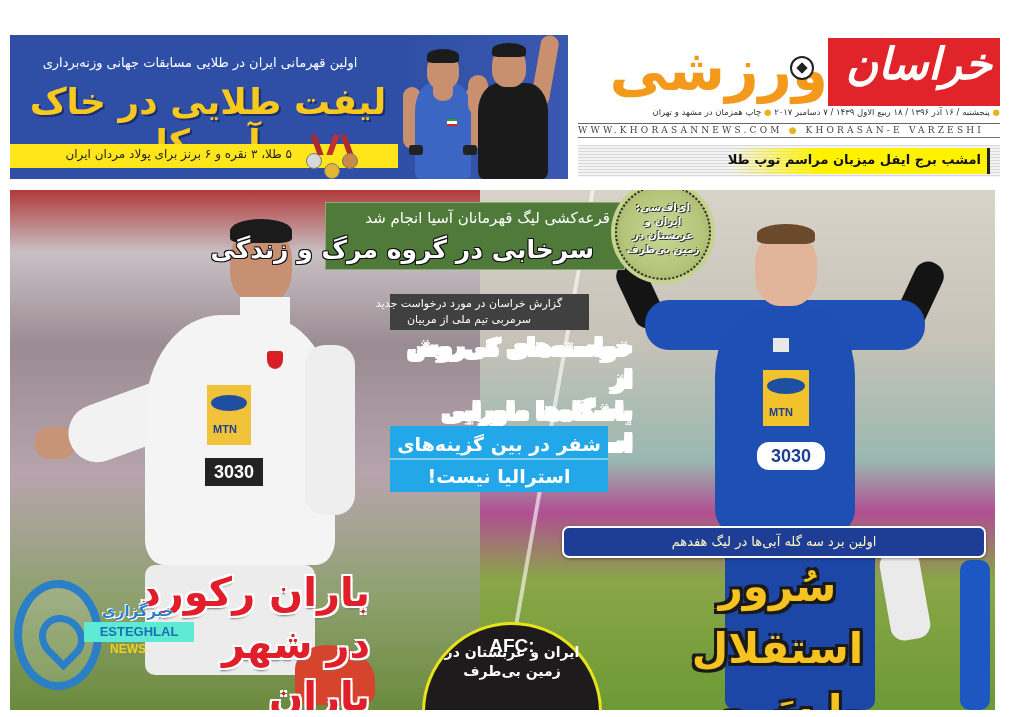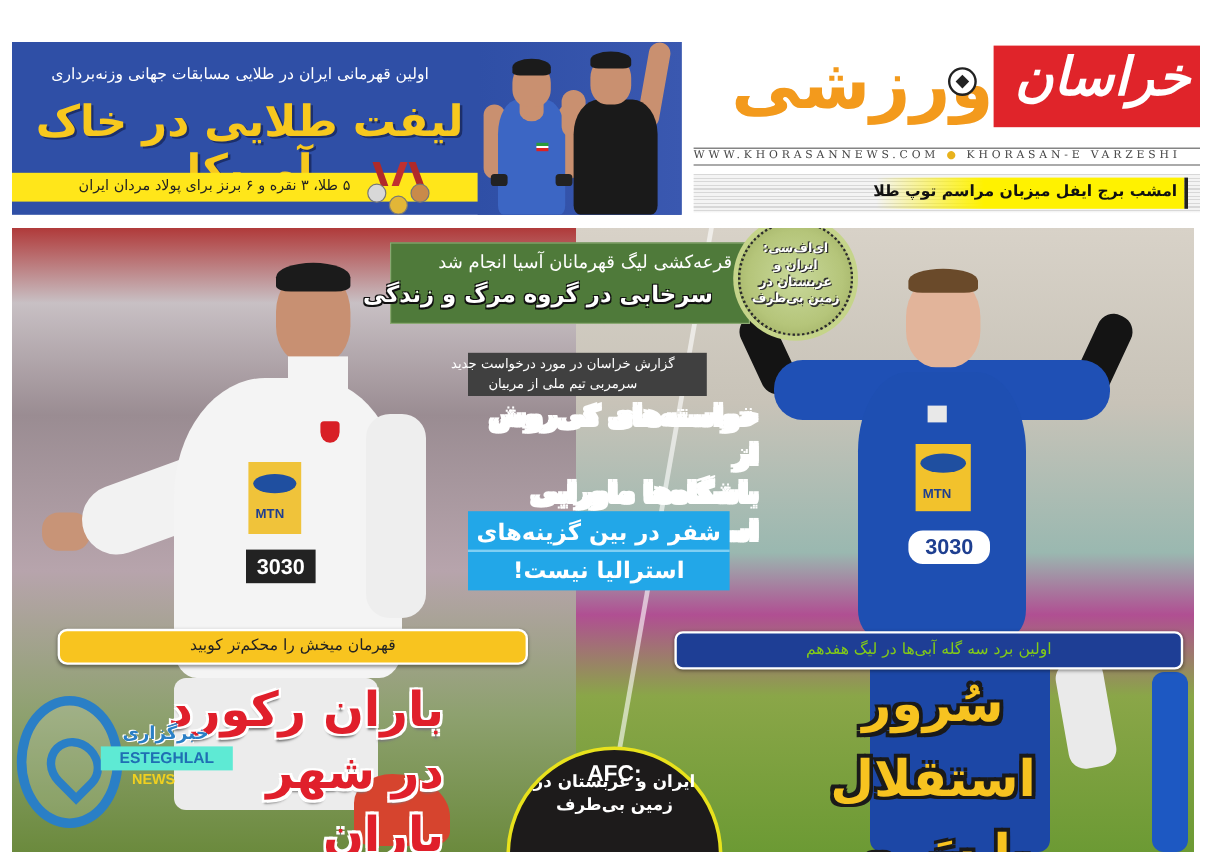--- a/index.html
+++ b/index.html
@@ -135,21 +135,21 @@
 
   
   .box-green {
     position: absolute; left: 315px; top: 12px; width: 300px; height: 68px;
     background: #4f7a3a; border: 1px solid #8aa872;
   }
   .box-green .l1 {
     position: absolute; right: 14px; top: 6px; color: #fff; font-size: 15px; direction: rtl; white-space: nowrap;
   }
   .box-green .l2 {
-    position: absolute; right: 30px; top: 32px; color: #fff; font-size: 19px; font-weight: bold; direction: rtl; white-space: nowrap;
+    position: absolute; right: 30px; top: 32px; color: #fff; font-size: 25px; font-weight: bold; direction: rtl; white-space: nowrap;
     text-shadow: 1px 1px 0 #111, -1px -1px 0 #111, 1px -1px 0 #111, -1px 1px 0 #111;
   }
   .seal {
     position: absolute; left: 605px; top: -6px; width: 96px; height: 96px;
     border-radius: 50%;
     background: radial-gradient(circle, #c8d89a 0%, #b5c57a 60%, #98a75c 100%);
     border: 2px dotted #2a2a2a;
     box-shadow: 0 0 0 4px #c5d48a;
   }
   .seal-text {
@@ -197,21 +197,21 @@
   }
 
   
   .cap-blue {
     position: absolute; left: 552px; top: 336px; width: 424px; height: 32px;
     background: #1e3e95; border: 2px solid #fff; border-radius: 7px;
     box-shadow: 0 1px 3px rgba(0,0,0,0.4);
   }
   .cap-blue .t {
     position: absolute; left: 0; top: 6px; width: 100%; text-align: center;
-    color: #84cc16; font-size: 13px; direction: rtl;
+    color: #fef9c3; font-size: 13px; direction: rtl;
   }
 
   
   .red-headline {
     position: absolute; left: 110px; top: 376px; width: 250px;
     color: #e01f2b; font-size: 40px; font-weight: bold; direction: rtl; text-align: right; line-height: 52px;
     text-shadow: 2px 2px 0 #fff, -2px -2px 0 #fff, 2px -2px 0 #fff, -2px 2px 0 #fff, 0 3px 2px #777;
   }
 
   
@@ -305,20 +305,29 @@
     </div>
   </div>
 </div>
 
 <div class="masthead">
   <div class="mast-red"></div>
   <div class="mast-khorasan">خراسان</div>
   <div class="mast-varzeshi">ورزشی</div>
   <div class="mast-ball"></div>
 
+  <div class="mast-dateline">
+    <span class="dot">●</span>
+    <span>پنجشنبه</span> /
+    <span>۱۶ آذر ۱۳۹۶</span> /
+    <span>۱۸ ربیع الاول ۱۴۳۹</span> /
+    <span>۷ دسامبر ۲۰۱۷</span>
+    <span class="dot">●</span>
+    <span>چاپ همزمان در مشهد و تهران</span>
+  </div>
 
   <div class="mast-web">
     <span>WWW.KHORASANNEWS.COM</span>
     <span class="dot"> ● </span>
     <span>KHORASAN-E VARZESHI</span>
   </div>
 
   <div class="mast-teaser">
     <div class="mast-teaser-box">
       <span class="mast-teaser-text">امشب برج ایفل میزبان مراسم توپ طلا</span>
@@ -390,23 +399,20 @@
     <div>باشگاه‌ها ماورایی است!</div>
   </div>
 
   <div class="box-blue">
     <div class="t">
       <div>شفر در بین گزینه‌های</div>
       <div>استرالیا نیست!</div>
     </div>
   </div>
 
-  <div class="cap-yellow">
-    <div class="t">قهرمان میخش را محکم‌تر کوبید</div>
-  </div>
   <div class="cap-blue">
     <div class="t">اولین برد سه گله آبی‌ها در لیگ هفدهم</div>
   </div>
 
   <div class="red-headline">
     <div>باران رکورد</div>
     <div>در شهر باران</div>
   </div>
   <div class="yellow-headline">
     <div>سُرور استقلال</div>

